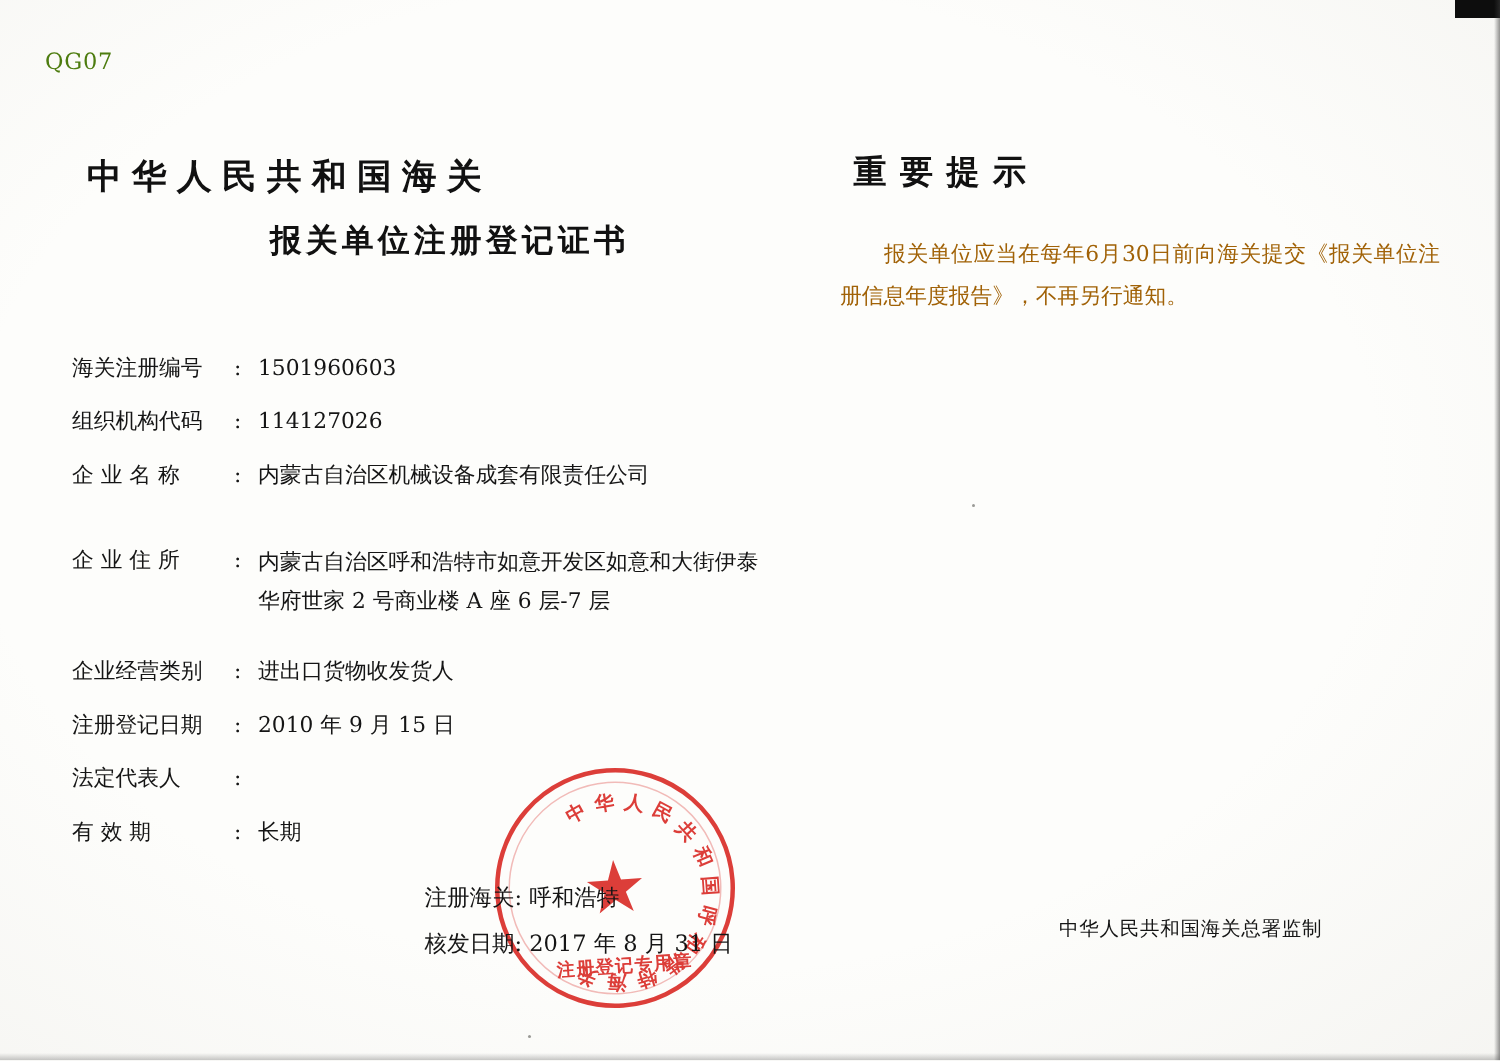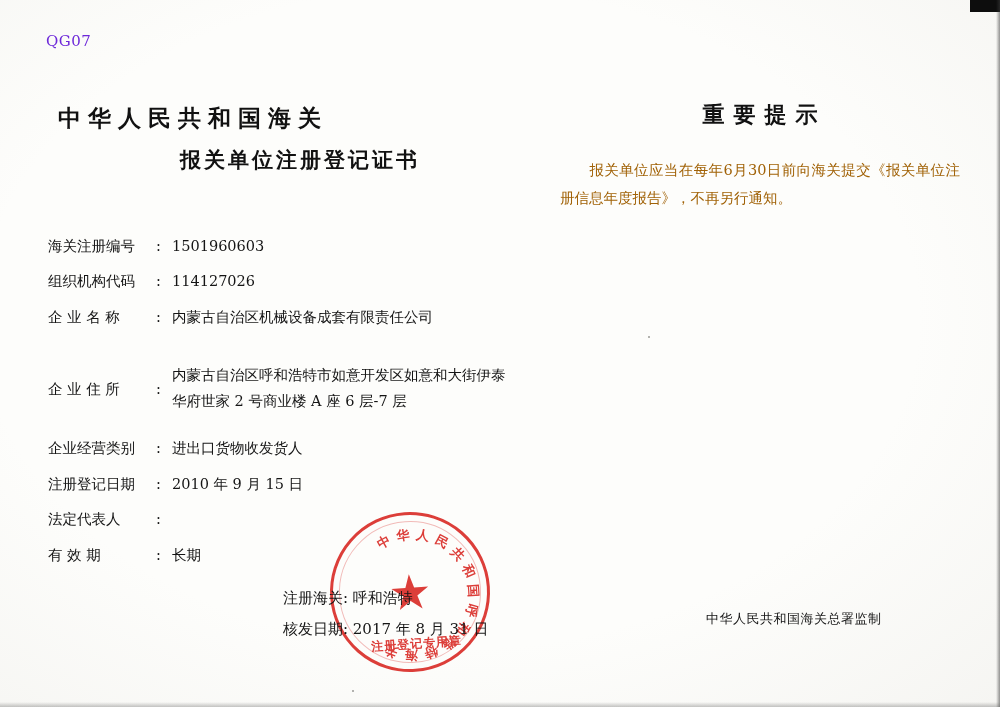--- a/index.html
+++ b/index.html
@@ -41,26 +41,26 @@
   .paper-tint {
     position: absolute;
     inset: 0;
     background: radial-gradient(ellipse at 45% 45%, rgba(255,255,255,0) 60%, rgba(210,208,200,0.18) 100%);
     pointer-events: none;
   }
 
   
   .form-code {
     position: absolute;
-    left: 46px;
+    left: 30px;
     top: 32px;
     font-family: "DejaVu Serif", "Liberation Serif", serif;
     font-size: 15px;
     letter-spacing: 0.5px;
-    color: #6d28d9;
+    color: #4d7c0f;
   }
 
   
   .left-col {
     position: absolute;
     left: 48px;
     top: 100px;
     width: 500px;
   }
   .cert-title {
@@ -86,21 +86,21 @@
   }
 
   .fields {
     position: absolute;
     left: 48px;
     top: 235px;
     width: 470px;
   }
   .field-row {
     display: flex;
-    align-items: center;
+    align-items: flex-start;
     margin-bottom: 13px;
     font-size: 14.5px;
     line-height: 1.55;
   }
   .field-label {
     flex: 0 0 108px;
     color: #151515;
     font-family: "DejaVu Serif", "Liberation Serif", serif;
     white-space: pre;
   }
@@ -193,21 +193,20 @@
   }
 
   
   .right-col {
     position: absolute;
     left: 560px;
     top: 100px;
     width: 400px;
   }
   .notice-title {
-    text-align: center;
     font-size: 22px;
     font-weight: bold;
     letter-spacing: 9px;
     color: #111;
     font-family: "DejaVu Serif", "Liberation Serif", serif;
     padding-left: 9px;
   }
   .notice-body {
     margin-top: 26px;
     font-size: 14.5px;

